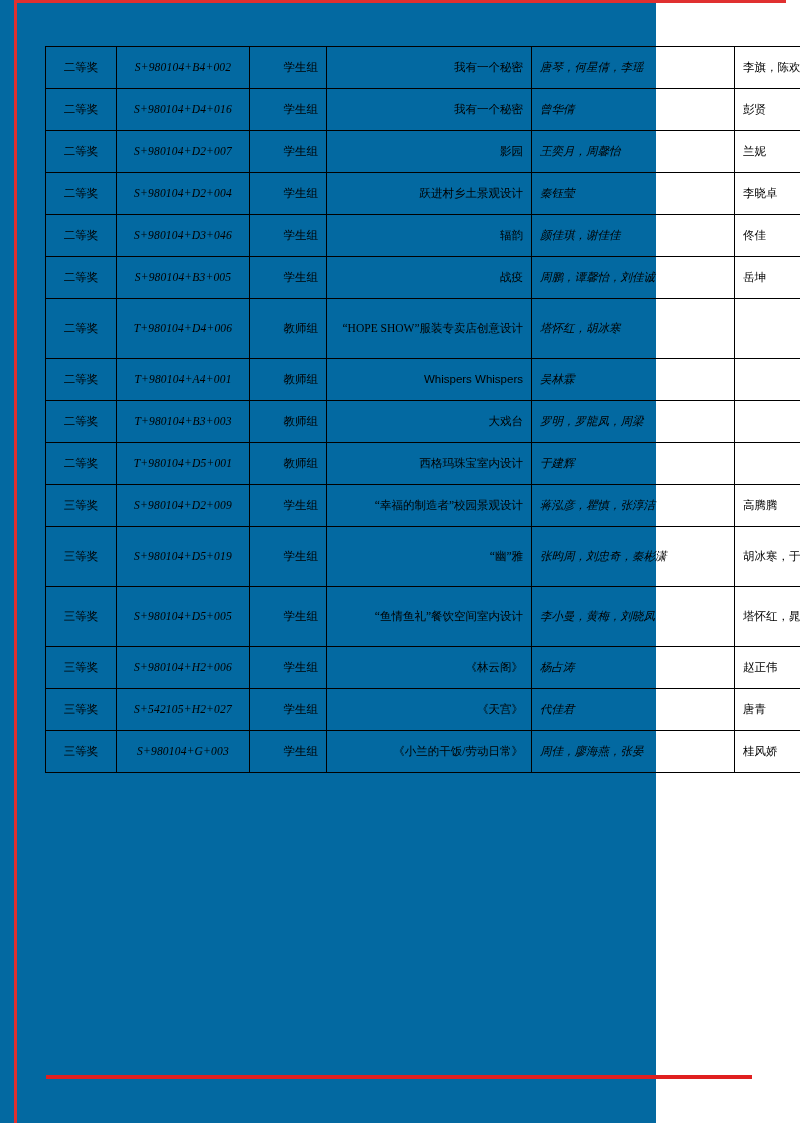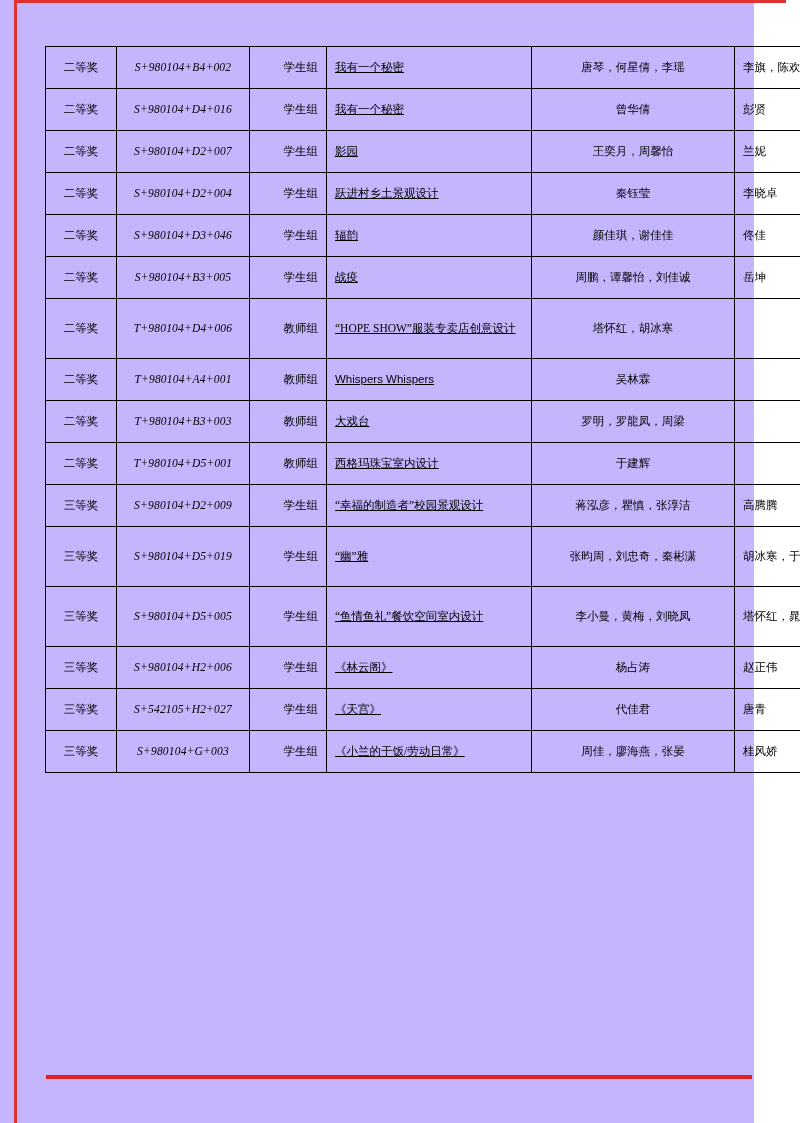--- a/index.html
+++ b/index.html
@@ -12,23 +12,23 @@
     height: 1123px;
     position: relative;
     font-family: "Liberation Serif", "DejaVu Serif", serif;
     color: #000000;
     overflow: hidden;
   }
   .page {
     position: absolute;
     left: 0;
     top: 0;
-    width: 754px;
+    width: 656px;
     height: 1123px;
-    background: #c4b5fd;
+    background: #0369a1;
   }
   .left-rule {
     position: absolute;
     left: 14px;
     top: 0;
     width: 3px;
     height: 1123px;
     background: #e03030;
   }
   .top-rule {
@@ -73,26 +73,26 @@
     font-size: 10.5px;
     letter-spacing: 0.2px;
     font-style: italic;
   }
   td.c-group {
     width: 60px;
     text-align: right;
   }
   td.c-title {
     width: 188px;
-    text-align: left;
-    text-decoration: underline;
+    text-align: right;
   }
   td.c-authors {
     width: 186px;
-    text-align: center;
+    text-align: left;
+    font-style: italic;
   }
   td.c-advisors {
     width: 96px;
     text-align: left;
   }
   .row-h1 { height: 42px; }
   .row-h2 { height: 60px; }
   .latin {
     font-family: "Liberation Sans", sans-serif;
     font-size: 10.5px;

